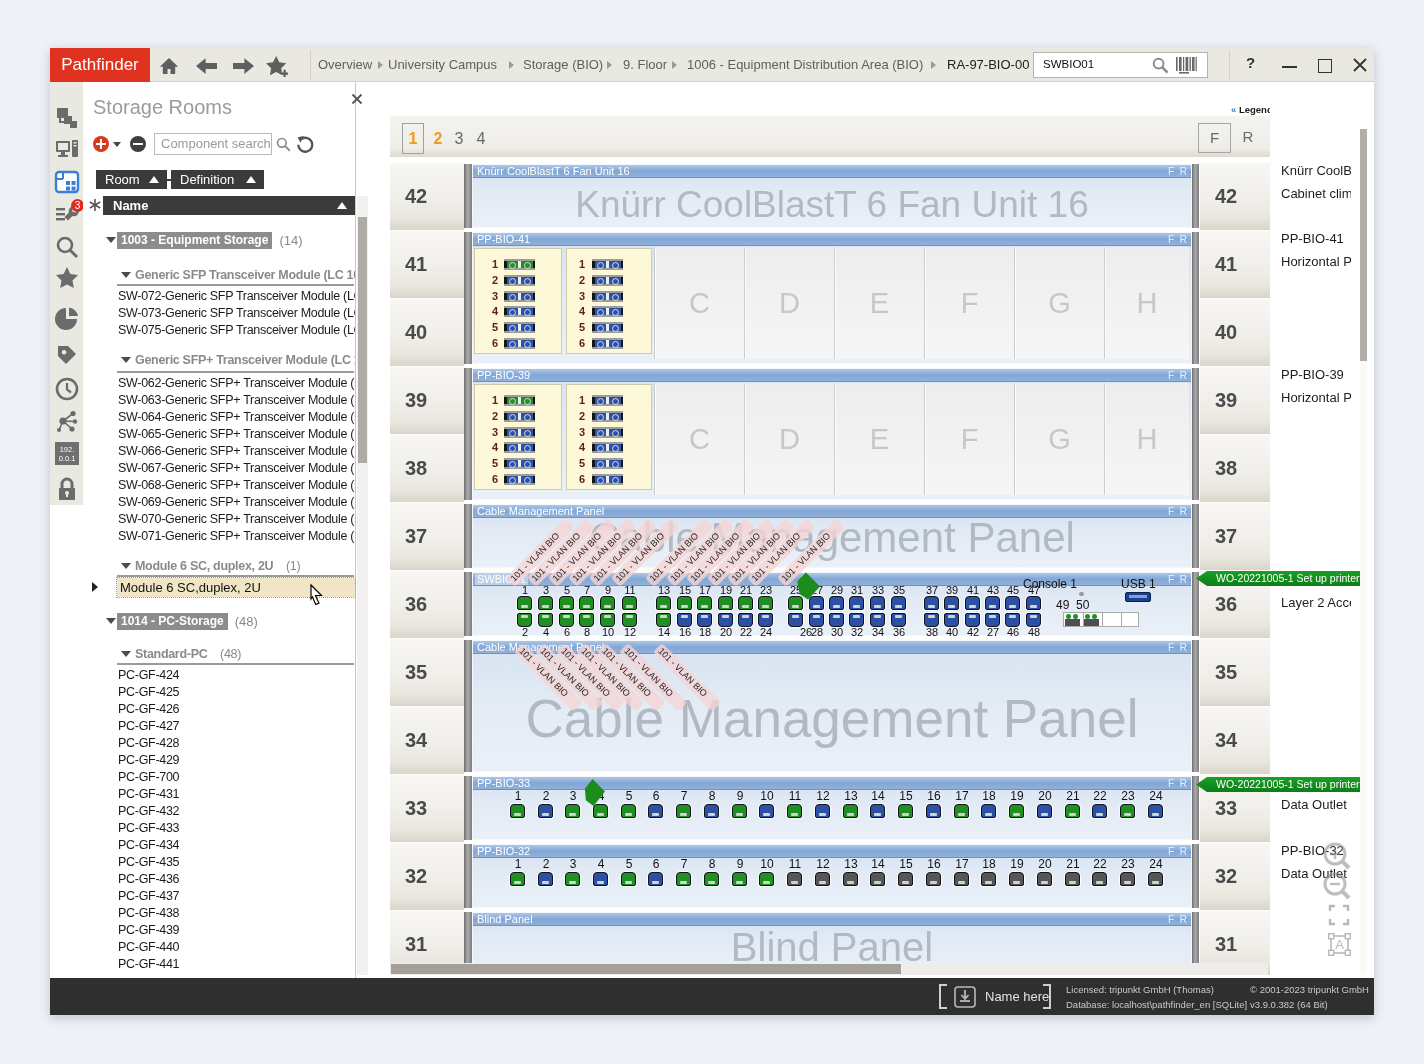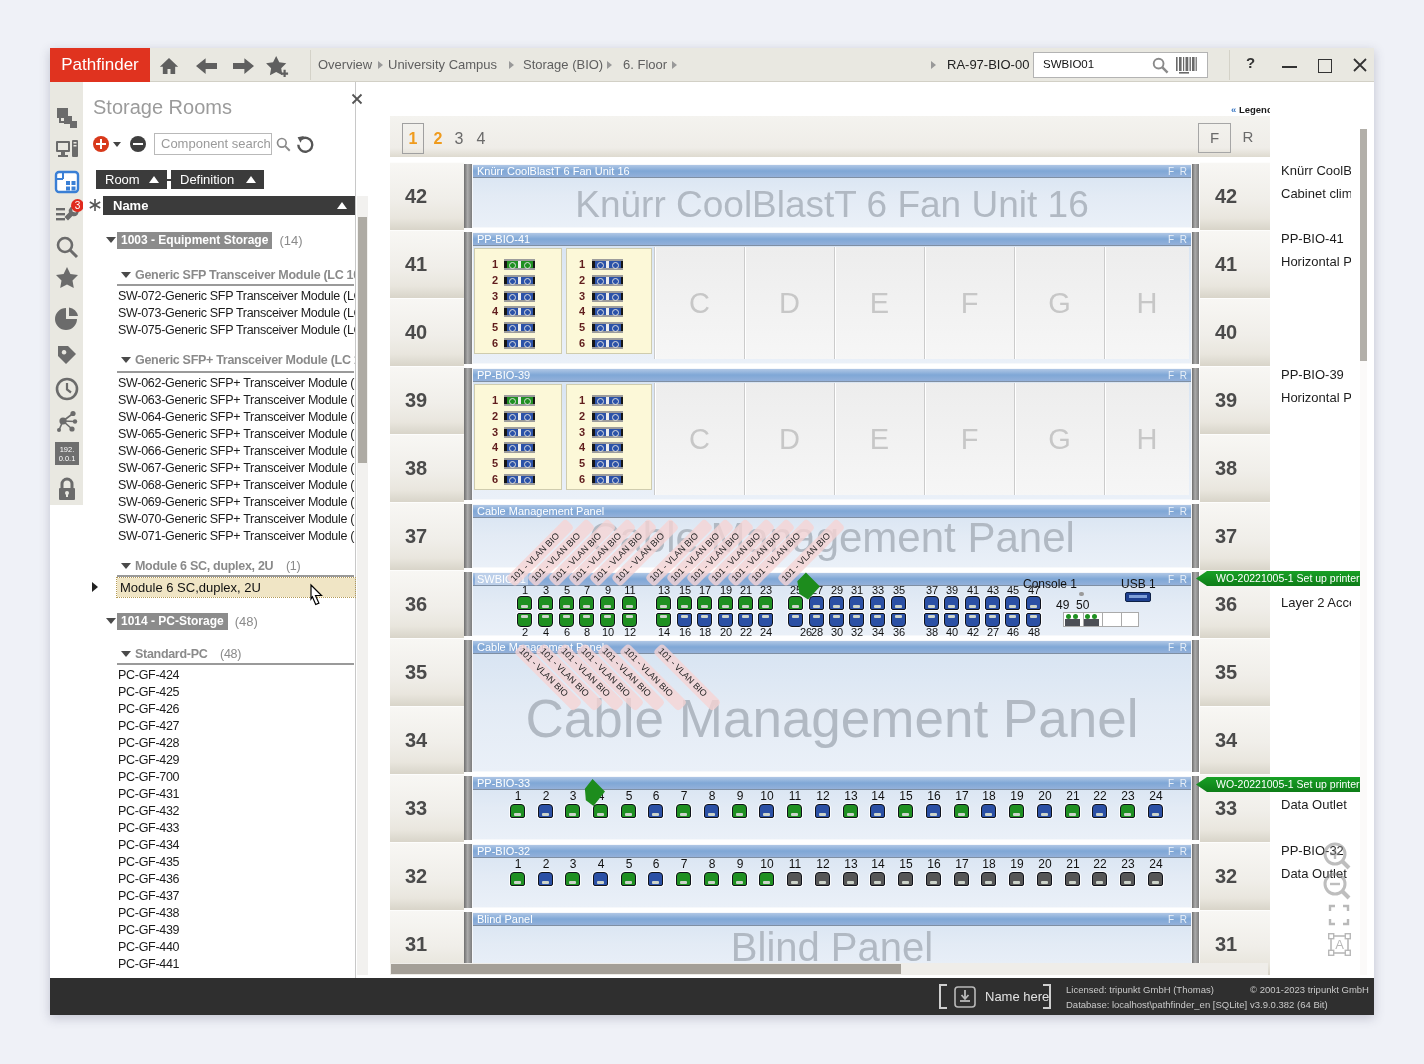--- a/index.html
+++ b/index.html
@@ -75,21 +75,22 @@
     </svg>
 <svg class="a" style="left:266px;top:56px" width="24" height="22" viewBox="0 0 26 24">
       <path fill="#5f5f5f" d="M11 0l3.4 6.9 7.6 1.1-5.5 5.4 1.3 7.6L11 17.4 4.2 21l1.3-7.6L0 8l7.6-1.1z"></path>
       <path fill="#5f5f5f" d="M19 15h2.4v3H24v2.4h-2.6V23H19v-2.6h-2.6V18H19z"></path>
     </svg>
     <div class="a vsep" style="left:310px"></div>
     <div class="a vsep" style="left:1229px"></div>
     <div class="a crumb" style="left:318px;top:48px">Overview</div>
     <div class="a crumb" style="left:388px;top:48px">University Campus</div>
     <div class="a crumb" style="left:523px;top:48px">Storage (BIO)</div>
-    <div class="a crumb" style="left:623px;top:48px">6. Floor</div>
+    <div class="a crumb" style="left:623px;top:48px">9. Floor</div>
+    <div class="a crumb" style="left:687px;top:48px">1006 - Equipment Distribution Area (BIO)</div>
     <div class="a csep" style="left:378px"></div>
     <div class="a csep" style="left:509px"></div>
     <div class="a csep" style="left:607px"></div>
     <div class="a csep" style="left:672px"></div>
     <div class="a csep" style="left:931px"></div>
     <div class="a crumb" style="left:947px;top:48px;color:#222">RA-97-BIO-00</div>
     <div class="a sbox" style=""></div>
     <div class="a" style="left:1043px;top:58px;font-size:11.5px;color:#111">SWBIO01</div>
     <svg class="a" style="left:1152px;top:57px" width="17" height="17" viewBox="0 0 18 18">
       <circle cx="7" cy="7" r="5.2" fill="none" stroke="#8a8a8a" stroke-width="2"></circle>

